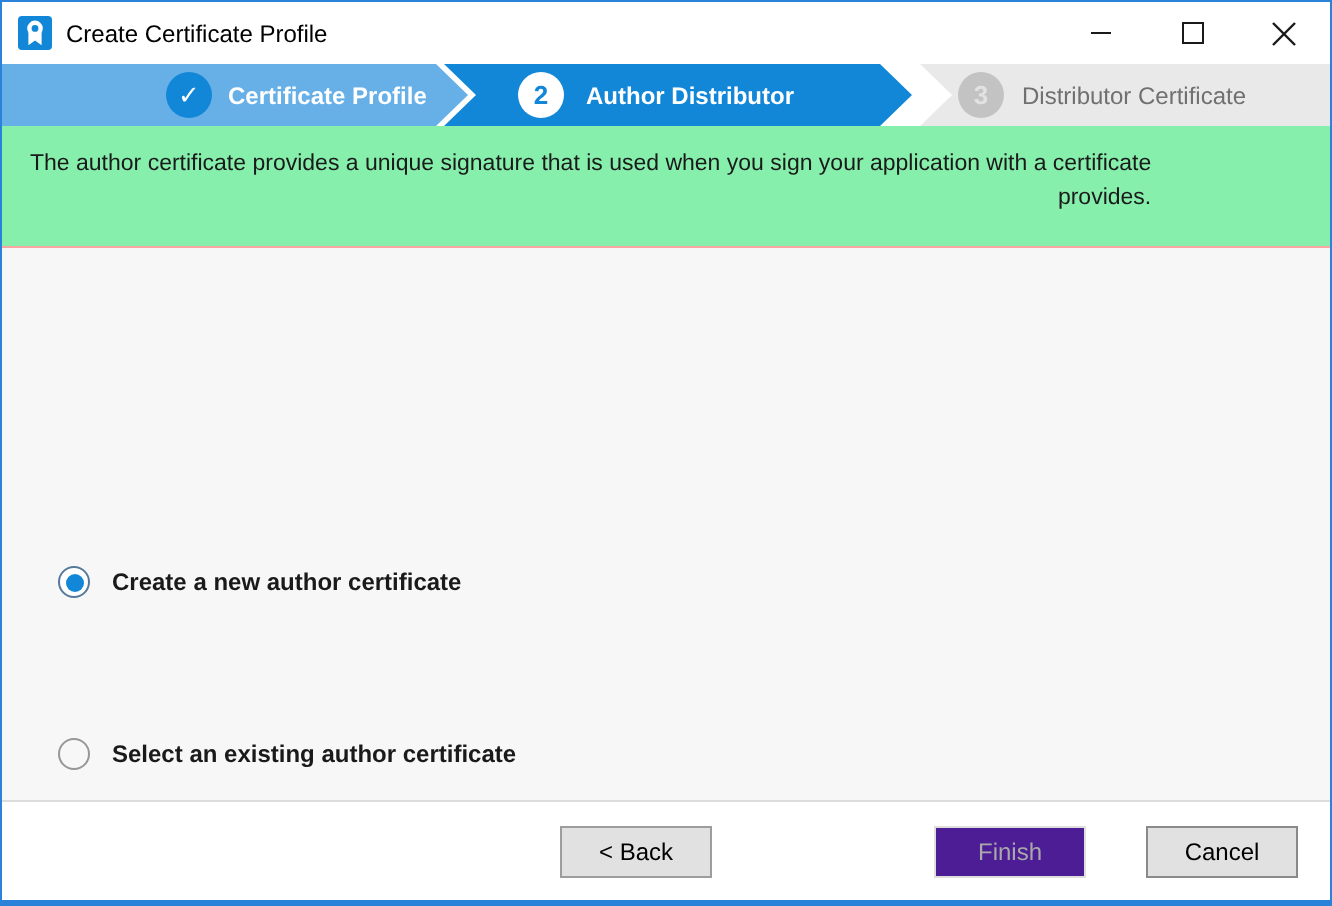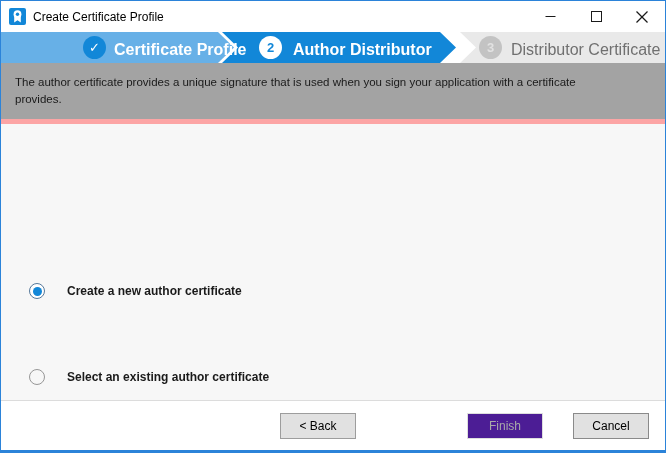--- a/index.html
+++ b/index.html
@@ -15,33 +15,33 @@
   .win-controls{position:absolute;right:0;top:0;display:flex;height:31px;}
   .win-btn{width:46px;height:31px;display:flex;align-items:center;justify-content:center;background:#fff;}
   
   .stepbar{position:absolute;left:0;top:31px;width:664px;height:31px;background:#fff;}
   .stepbar svg.bar{position:absolute;left:0;top:0;}
   .step-circle{position:absolute;top:4px;width:23px;height:23px;border-radius:50%;
     display:flex;align-items:center;justify-content:center;font-weight:bold;}
   .sc1{left:82px;background:#1287d8;color:#fff;font-size:13px;}
   .sc2{left:258px;background:#fff;color:#1287d8;font-size:13px;}
   .sc3{left:478px;background:#c3c3c3;color:#e2e2e2;font-size:13px;}
-  .step-label{position:absolute;top:9px;font-size:16px;white-space:nowrap;}
+  .step-label{position:absolute;top:9px;font-size:12px;white-space:nowrap;}
   .sl1{left:113px;color:#fff;font-weight:bold;}
   .sl2{left:292px;color:#fff;font-weight:bold;}
   .sl3{left:510px;color:#707070;}
   
-  .desc{position:absolute;left:0;top:62px;width:664px;height:61px;background:#a3a3a3;
-    border-bottom:5px solid #fca5a5;box-sizing:border-box;}
+  .desc{position:absolute;left:0;top:62px;width:664px;height:61px;background:#86efac;
+    border-bottom:1px solid #fca5a5;box-sizing:border-box;text-align:right;}
   .desc-text{position:absolute;left:14px;top:11px;font-size:11.5px;line-height:17px;color:#1a1a1a;}
   .desc-text span{display:block;white-space:nowrap;}
   
   .content{position:absolute;left:0;top:123px;width:664px;height:277px;background:#f7f7f7;
     border-bottom:1px solid #dcdcdc;box-sizing:border-box;}
-  .option-row{position:absolute;left:28px;display:flex;align-items:center;gap:22px;cursor:default;}
+  .option-row{position:absolute;left:28px;display:flex;align-items:center;gap:11px;cursor:default;}
   .row1{top:159px;}
   .row2{top:245px;}
   .radio{box-sizing:border-box;flex:0 0 auto;}
   .radio-selected{width:16px;height:16px;border-radius:50%;border:1px solid #56799b;background:#fff;
     display:flex;align-items:center;justify-content:center;}
   .radio-selected .dot{width:9px;height:9px;border-radius:50%;background:#1287d8;}
   .radio-unselected{width:16px;height:16px;border-radius:50%;border:1px solid #979797;background:#f7f7f7;}
   .option-label{font-size:12px;font-weight:bold;color:#1a1a1a;white-space:nowrap;}
   
   .buttonbar{position:absolute;left:0;top:400px;width:536px;height:49px;background:#fff;}

